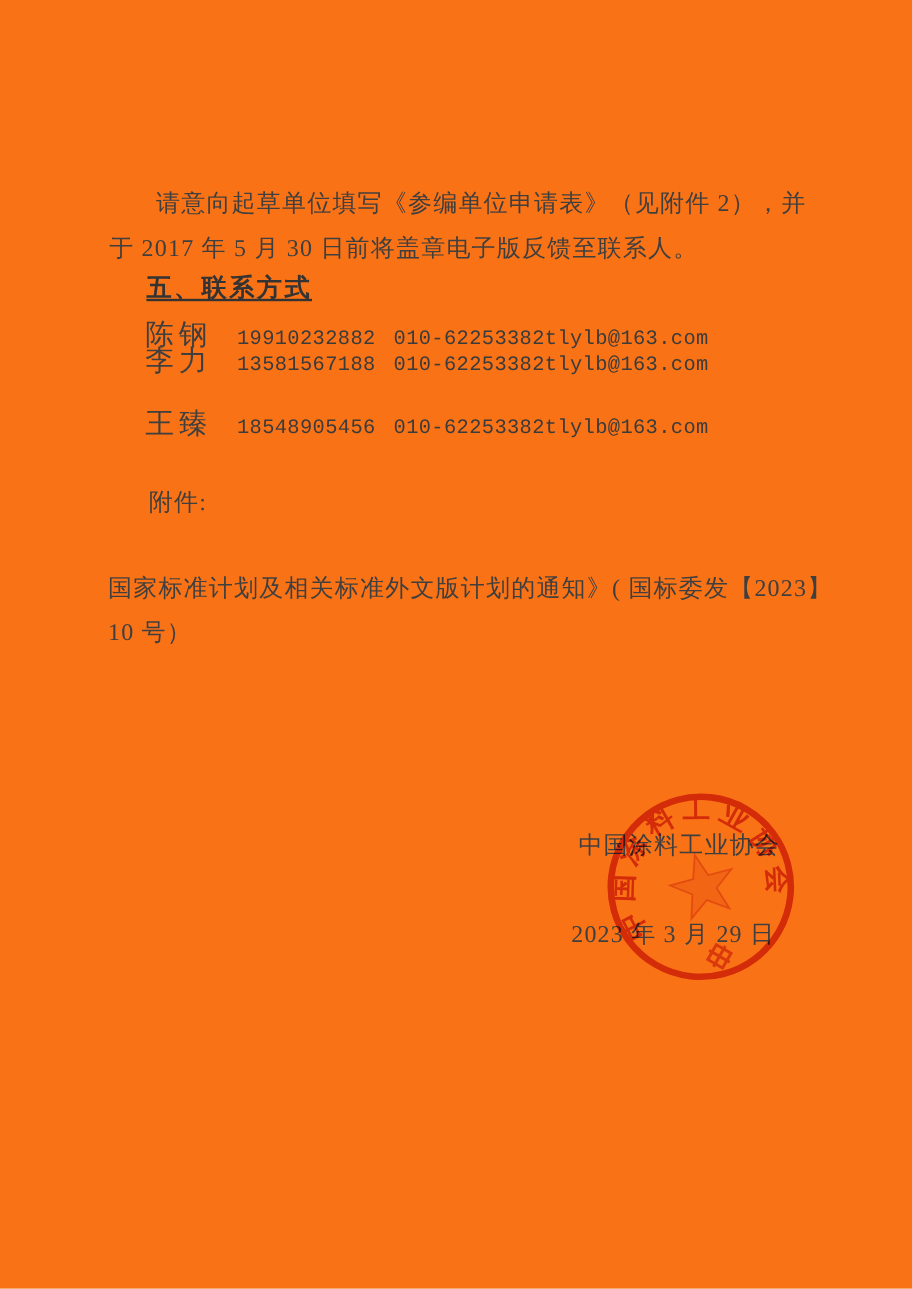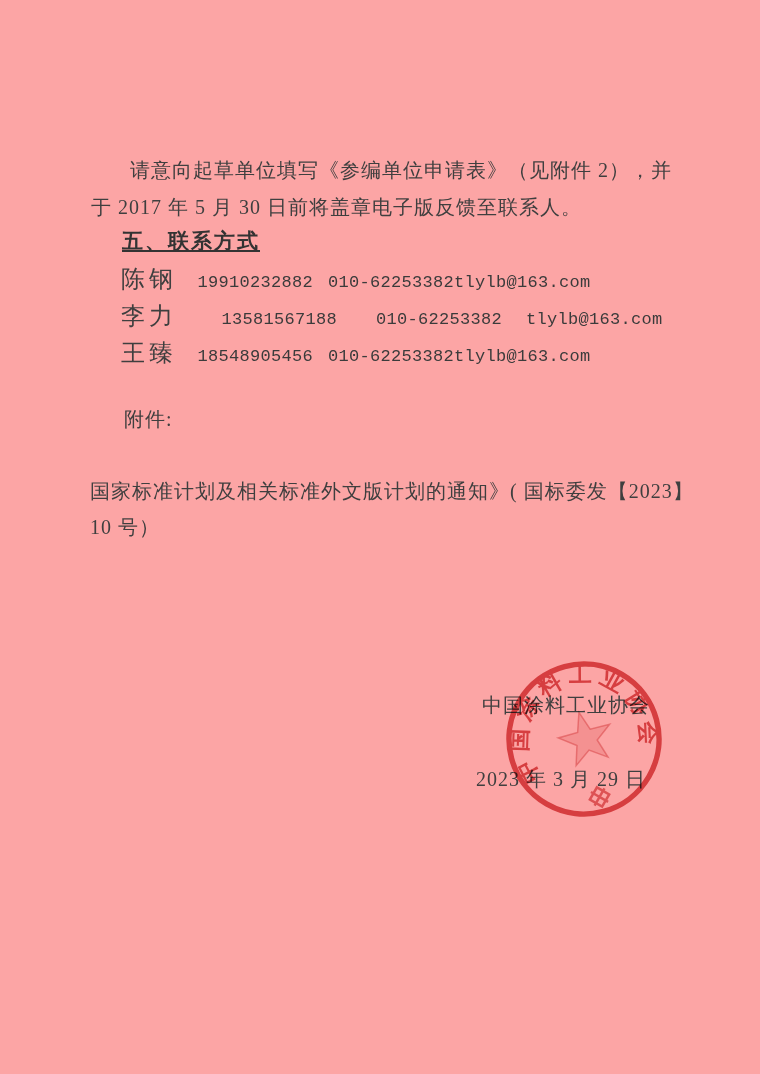--- a/index.html
+++ b/index.html
@@ -5,21 +5,21 @@
   html,body{margin:0;padding:0;}
   body{
     width:760px;height:1074px;
     background:#ffffff;
     position:relative;
     overflow:hidden;
     font-family:"Liberation Serif","DejaVu Serif",serif;
   }
   .page{
     position:absolute;inset:0;
-    background:#fca5a5;
+    background:#f97316;
   }
   .tline{
     position:absolute;
     white-space:nowrap;
     color:#3f3f3f;
     font-size:20px;
     line-height:22px;
     letter-spacing:1px;
     font-family:"Liberation Serif","DejaVu Serif",serif;
   }
@@ -71,21 +71,21 @@
   <div class="tline" style="left:91px;top:196px;">于 2017 年 5 月 30 日前将盖章电子版反馈至联系人。</div>
 
   <div class="tline heading" style="left:122px;top:230px;">五、联系方式</div>
 
   <div class="contact-row" style="top:263px;">
     <span class="contact-name">陈钢</span>
     <span class="mono">19910232882</span>
     <span class="mono">010-62253382</span>
     <span class="mono">tlylb@163.com</span>
   </div>
-  <div class="contact-row" style="top:300px;gap:24px;">
+  <div class="contact-row" style="top:284px;">
     <span class="contact-name">李力</span>
     <span class="mono">13581567188</span>
     <span class="mono">010-62253382</span>
     <span class="mono">tlylb@163.com</span>
   </div>
   <div class="contact-row" style="top:337px;">
     <span class="contact-name">王臻</span>
     <span class="mono">18548905456</span>
     <span class="mono">010-62253382</span>
     <span class="mono">tlylb@163.com</span>

